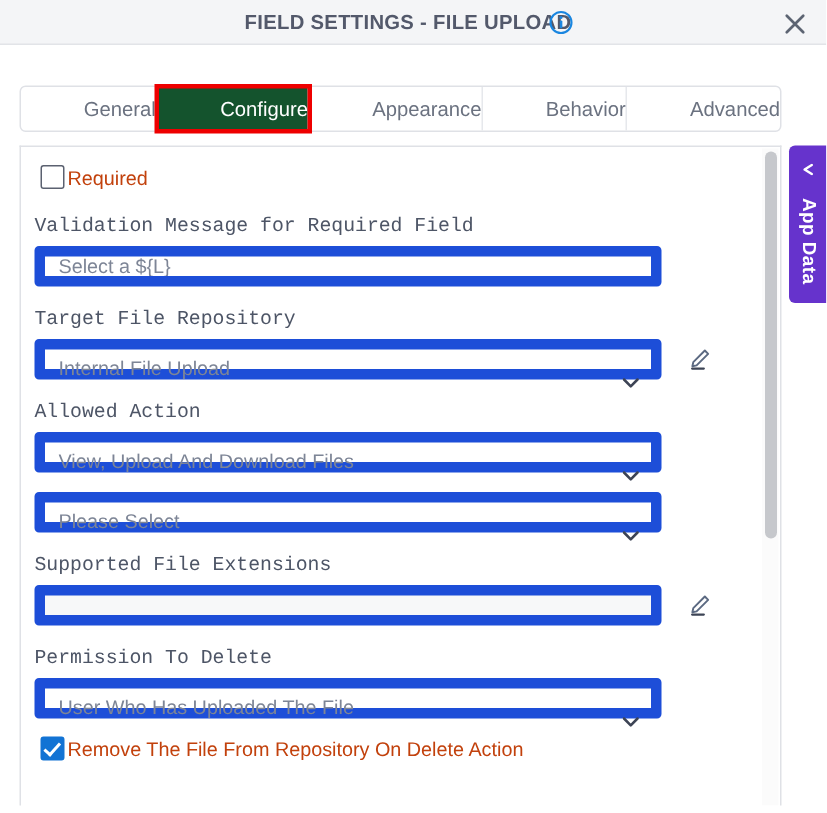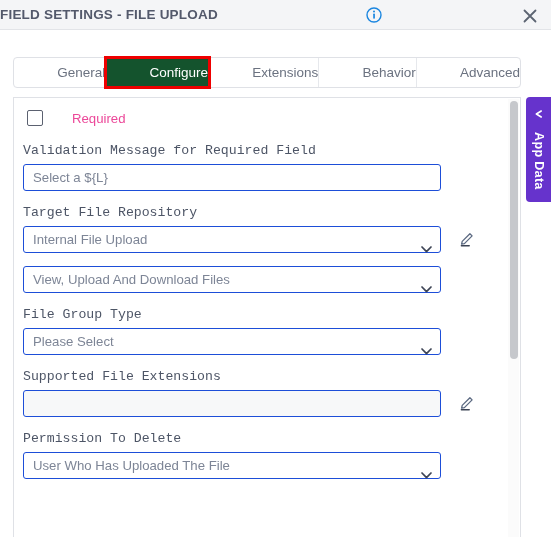--- a/index.html
+++ b/index.html
@@ -25,20 +25,21 @@
     left: 0; top: 0;
     width: 551px; height: 30px;
     background: #f4f5f7;
     border-bottom: 1px solid #e2e4e8;
   }
   .title-text {
     position: absolute;
     left: 0; top: 0;
     width: 551px; height: 30px;
     line-height: 30px;
+    text-align: center;
     font-size: 13.5px;
     font-weight: bold;
     letter-spacing: .2px;
     color: #53596b;
     white-space: nowrap;
     padding-right: 7px;
   }
   .info-icon {
     position: absolute;
     left: 366px; top: 7px;
@@ -109,21 +110,21 @@
     line-height: 18px;
     white-space: nowrap;
     font-family: Liberation Mono, monospace;
   }
   .spacer-lg { height: 13px; }
 
   .inp, .sel {
     display: block;
     width: 418px;
     height: 27px;
-    border: 1px solid #1d4ed8;
+    border: 7px solid #1d4ed8;
     border-radius: 3px;
     background: #ffffff;
     font-family: "Liberation Sans", sans-serif;
     font-size: 13.2px;
     color: #7d8596;
     padding: 0 9px;
     line-height: 25px;
     outline: none;
   }
   .inp.filled-grey { background: #f7f8f9; }
@@ -177,22 +178,22 @@
     content: "";
     position: absolute;
     left: 4.4px; top: 1.4px;
     width: 4px; height: 8.5px;
     border: solid #ffffff;
     border-width: 0 2px 2px 0;
     transform: rotate(42deg);
   }
   .cb-label {
     font-size: 13.2px;
-    color: #ec4899;
-    margin-left: 29px;
+    color: #c2410c;
+    margin-left: 2px;
     white-space: nowrap;
   }
 
   
   .scrollbar-track {
     position: absolute;
     right: 1px; top: 1px;
     width: 11px; height: 438px;
     background: #fbfbfb;
   }
@@ -252,21 +253,21 @@
     <span class="close-btn">
       <svg width="22" height="22" viewBox="0 0 22 22">
         <path d="M5.5 5.5 L16.5 16.5 M16.5 5.5 L5.5 16.5" stroke="#5c6472" stroke-width="1.8" stroke-linecap="round"></path>
       </svg>
     </span>
   </div>
 
   <div class="tabbar">
     <div class="tab">General</div>
     <div class="tab active">Configure</div>
-    <div class="tab">Extensions</div>
+    <div class="tab">Appearance</div>
     <div class="tab">Behavior</div>
     <div class="tab">Advanced</div>
   </div>
 
   <div class="panel">
     <div class="panel-inner">
 
       <div class="cb-row">
         <span class="cb"></span>
         <span class="cb-label">Required</span>
@@ -294,34 +295,34 @@
         <span class="pencil">
           <svg width="17" height="17" viewBox="0 0 17 17">
             <path d="M3.2 11.4 L10.9 3.7 L13.1 5.9 L5.4 13.6 L2.6 14.2 Z" fill="none" stroke="#5c6a82" stroke-width="1.3" stroke-linejoin="round"></path>
             <path d="M2.4 15.7 H10.2" stroke="#3d4455" stroke-width="1.5" stroke-linecap="round"></path>
           </svg>
         </span>
       </div>
 
       <div class="spacer-lg"></div>
 
+      <div class="field-label">Allowed Action</div>
       <div class="row">
         <div class="sel">
           <span class="sel-val">View, Upload And Download Files</span>
           <span class="chev">
             <svg width="11" height="7" viewBox="0 0 11 7">
                 <path d="M1 1 L5.5 5.6 L10 1" fill="none" stroke="#3d4455" stroke-width="1.7" stroke-linecap="round" stroke-linejoin="round"></path>
               </svg>
           </span>
         </div>
       </div>
 
       <div class="spacer-lg"></div>
 
-      <div class="field-label">File Group Type</div>
       <div class="row">
         <div class="sel">
           <span class="sel-val">Please Select</span>
           <span class="chev">
             <svg width="11" height="7" viewBox="0 0 11 7">
                 <path d="M1 1 L5.5 5.6 L10 1" fill="none" stroke="#3d4455" stroke-width="1.7" stroke-linecap="round" stroke-linejoin="round"></path>
               </svg>
           </span>
         </div>
       </div>
@@ -348,20 +349,24 @@
           <span class="chev">
             <svg width="11" height="7" viewBox="0 0 11 7">
                 <path d="M1 1 L5.5 5.6 L10 1" fill="none" stroke="#3d4455" stroke-width="1.7" stroke-linecap="round" stroke-linejoin="round"></path>
               </svg>
           </span>
         </div>
       </div>
 
       <div style="height:9px"></div>
 
+      <div class="cb-row">
+        <span class="cb checked"></span>
+        <span class="cb-label">Remove The File From Repository On Delete Action</span>
+      </div>
 
       <div style="height:7px"></div>
 
     </div>
 
     <div class="scrollbar-track">
       <div class="scrollbar-thumb"></div>
     </div>
   </div>
 

